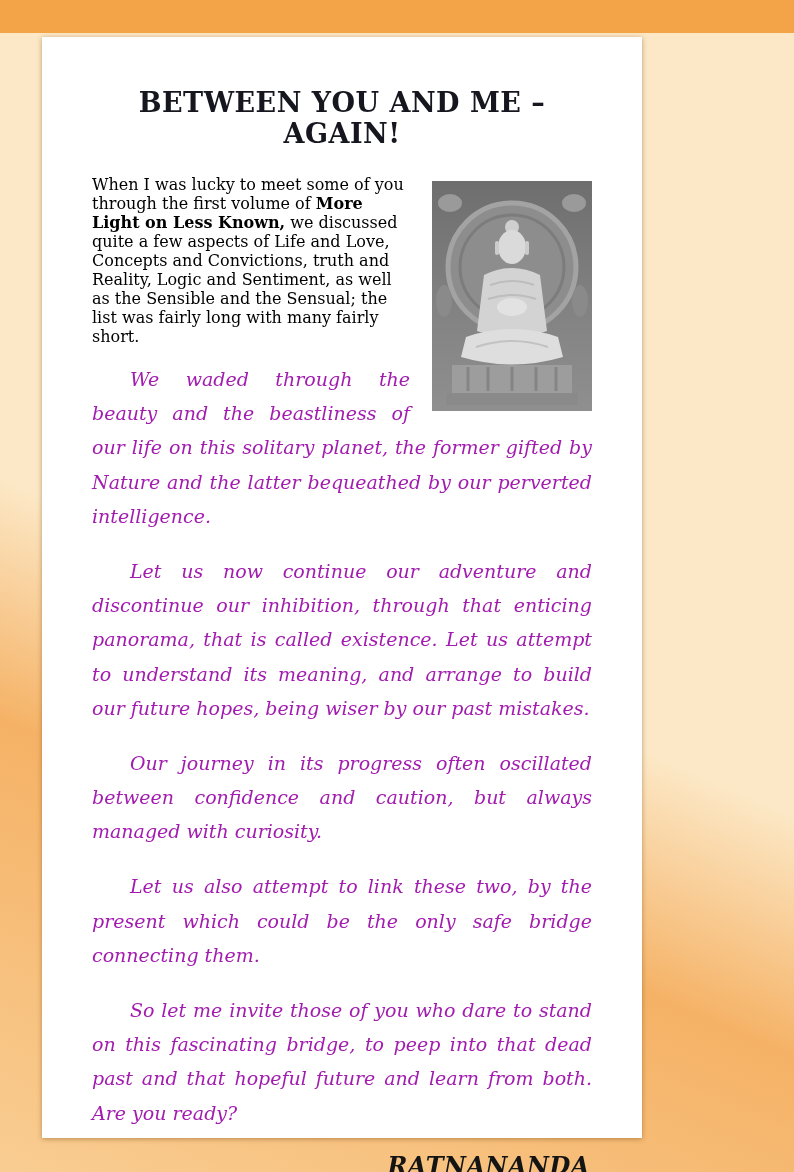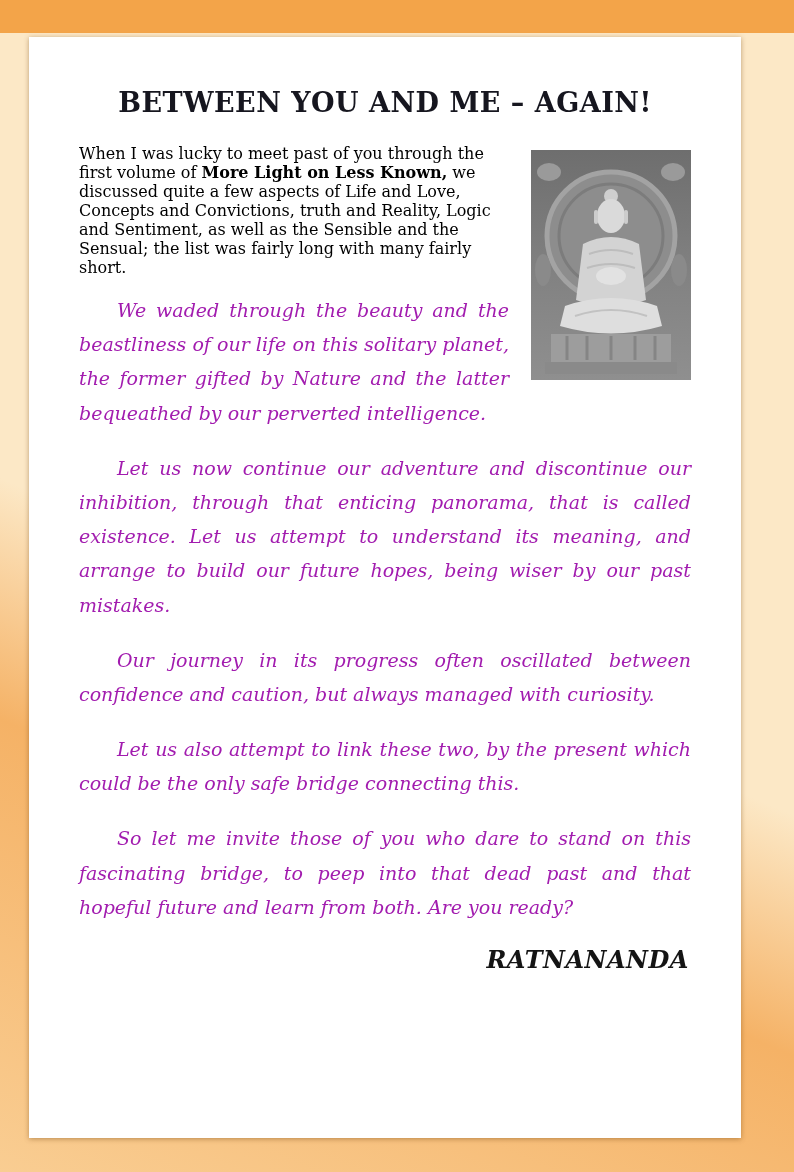--- a/index.html
+++ b/index.html
@@ -12,23 +12,23 @@
     width: 794px;
     height: 1172px;
     overflow: hidden;
     background-image:
       linear-gradient(to bottom, #f3a449 0px, #f3a449 33px, rgba(0,0,0,0) 33px),
       linear-gradient(203deg, #fce8c6 0%, #fce8c6 54%, #f5b266 70%, #f9cd92 100%);
     font-family: "DejaVu Serif", "Liberation Serif", serif;
   }
   .page {
     position: absolute;
-    left: 29px;
+    left: 42px;
     top: 37px;
-    width: 712px;
+    width: 600px;
     height: 1101px;
     background: #ffffff;
     box-shadow: 0 1px 5px rgba(110, 65, 10, 0.45);
     box-sizing: border-box;
     padding: 50px 50px 0 50px;
   }
   h1.title {
     margin: 0 0 26px 0;
     text-align: center;
     font-size: 27px;
@@ -116,29 +116,29 @@
 
           <rect x="20" y="184" width="120" height="28" fill="#9d9d9d"></rect>
           <line x1="36" y1="186" x2="36" y2="210" stroke="#858585" stroke-width="3"></line>
           <line x1="56" y1="186" x2="56" y2="210" stroke="#858585" stroke-width="3"></line>
           <line x1="80" y1="186" x2="80" y2="210" stroke="#858585" stroke-width="3"></line>
           <line x1="104" y1="186" x2="104" y2="210" stroke="#858585" stroke-width="3"></line>
           <line x1="124" y1="186" x2="124" y2="210" stroke="#858585" stroke-width="3"></line>
           <rect x="14" y="212" width="132" height="12" fill="#8a8a8a"></rect>
         </svg>
       </figure>
-      <span>When I was lucky to meet past of you through the first volume of </span><span class="bold-title">More Light on Less Known,</span><span> we discussed quite a few aspects of Life and Love, Concepts and Convictions, truth and Reality, Logic and Sentiment, as well as the Sensible and the Sensual; the list was fairly long with many fairly short.</span>
+      <span>When I was lucky to meet some of you through the first volume of </span><span class="bold-title">More Light on Less Known,</span><span> we discussed quite a few aspects of Life and Love, Concepts and Convictions, truth and Reality, Logic and Sentiment, as well as the Sensible and the Sensual; the list was fairly long with many fairly short.</span>
     <p></p>
 
     <p class="body-text">We waded through the beauty and the beastliness of our life on this solitary planet, the former gifted by Nature and the latter bequeathed by our perverted intelligence.</p>
 
     <p class="body-text">Let us now continue our adventure and discontinue our inhibition, through that enticing panorama, that is called existence. Let us attempt to understand its meaning, and arrange to build our future hopes, being wiser by our past mistakes.</p>
 
     <p class="body-text">Our journey in its progress often oscillated between confidence and caution, but always managed with curiosity.</p>
 
-    <p class="body-text">Let us also attempt to link these two, by the present which could be the only safe bridge connecting this.</p>
+    <p class="body-text">Let us also attempt to link these two, by the present which could be the only safe bridge connecting them.</p>
 
     <p class="body-text">So let me invite those of you who dare to stand on this fascinating bridge, to peep into that dead past and that hopeful future and learn from both. Are you ready?</p>
 
     <div class="signature">RATNANANDA</div>
 
   </div>
 </div>
 
 </body></html>

